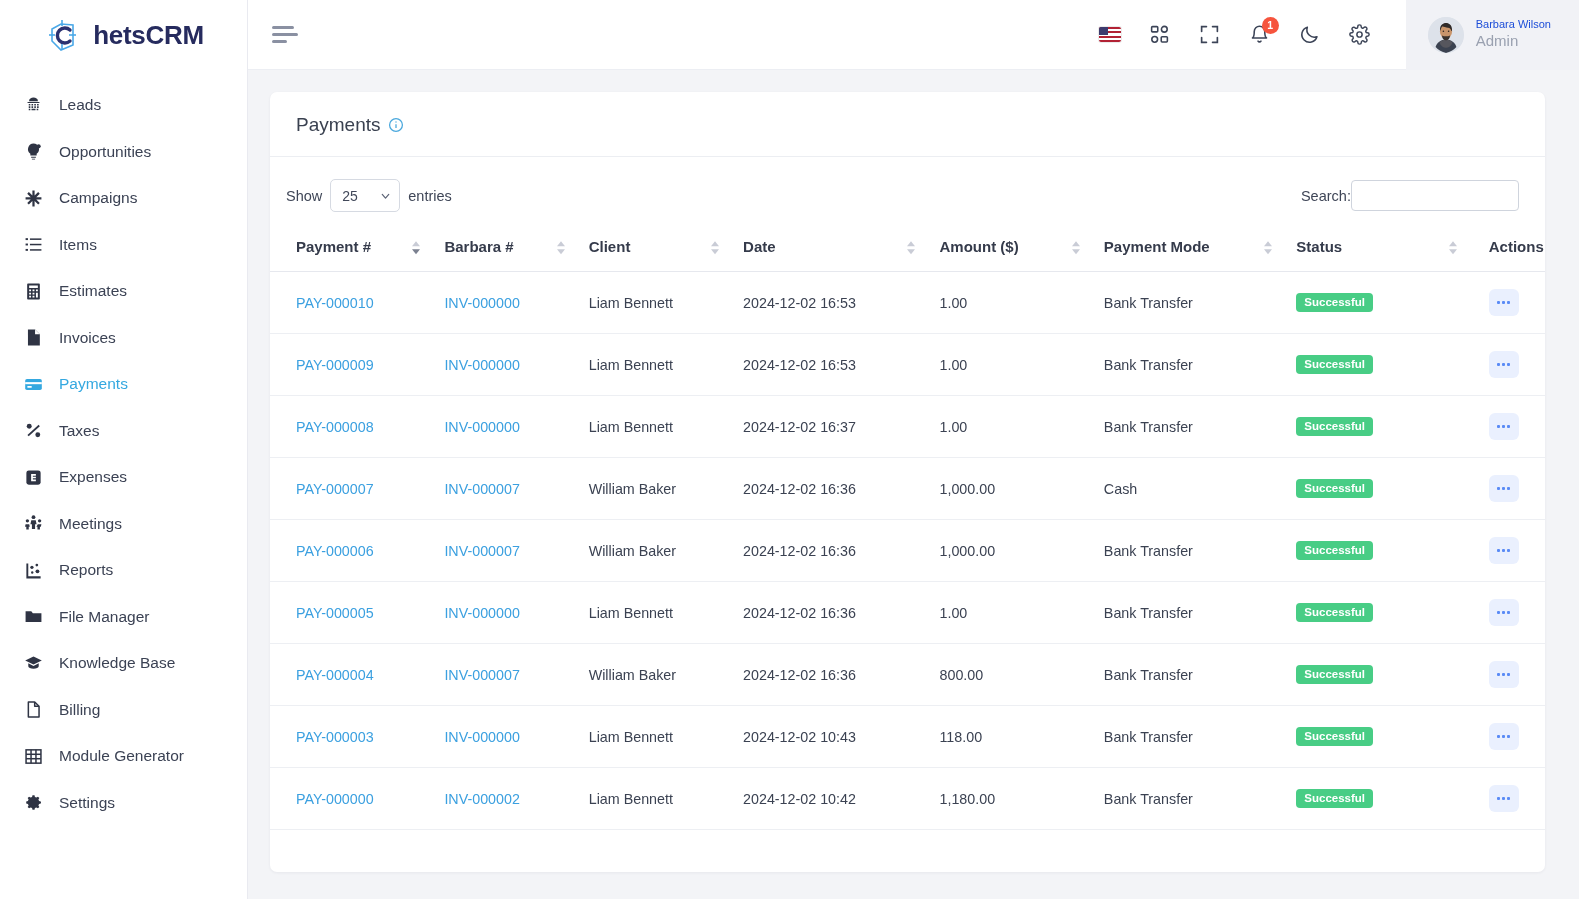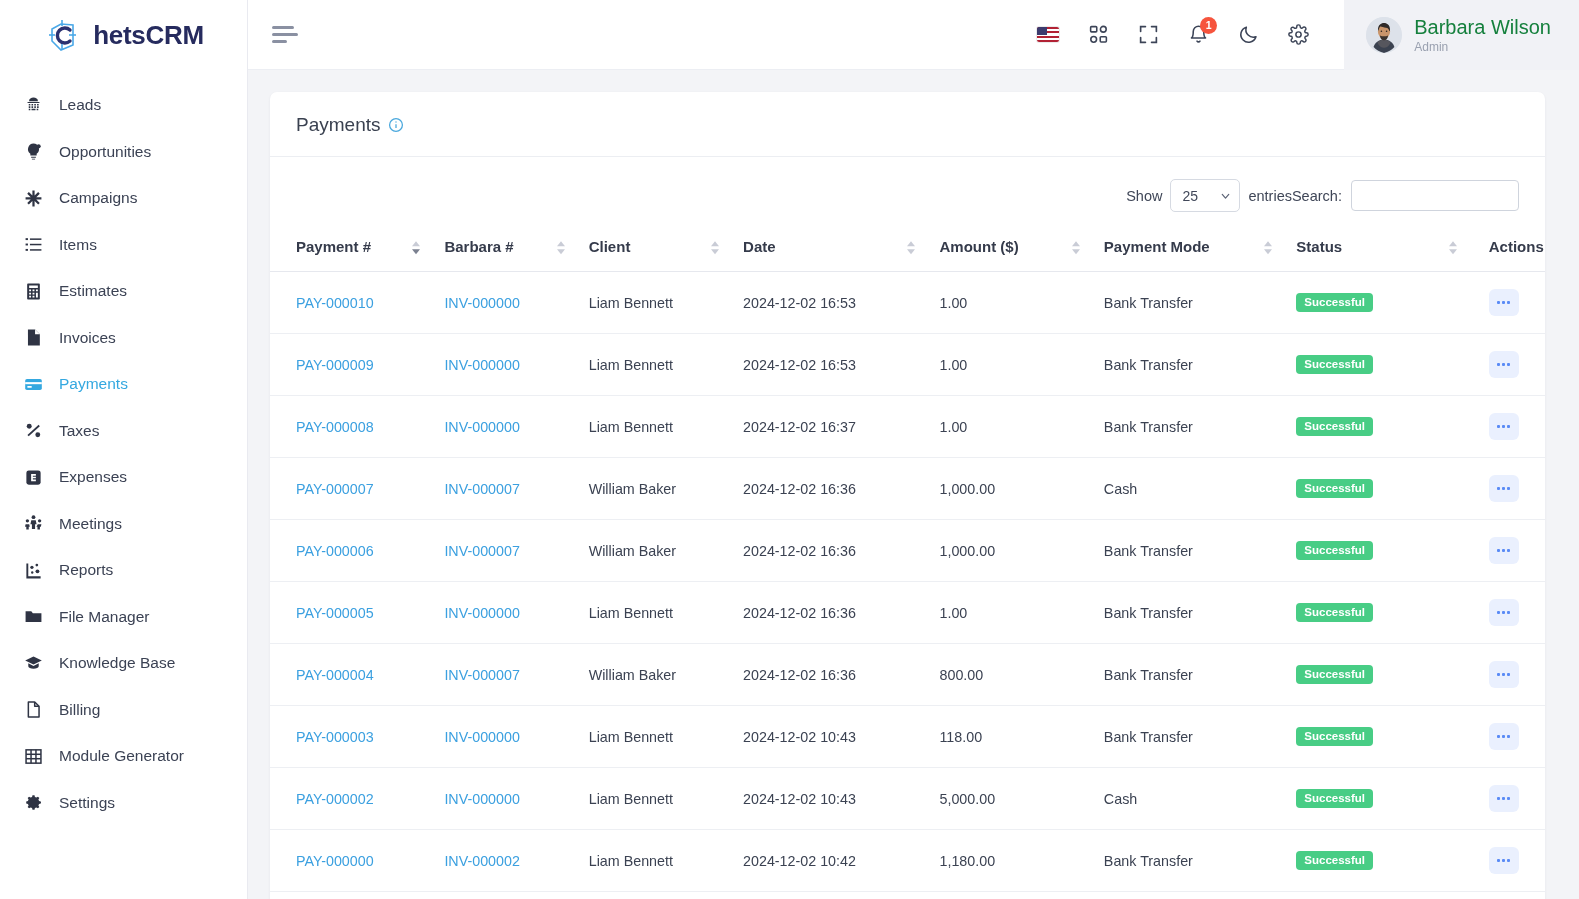--- a/index.html
+++ b/index.html
@@ -99,59 +99,59 @@
     background: #f1f2f6;
     height: 70px; padding: 0 28px 0 22px;
     cursor: pointer;
   }
   .avatar {
     width: 36px; height: 36px; border-radius: 50%;
     background: #dfe3ea; overflow: hidden; position: relative; flex: 0 0 36px;
   }
   .avatar svg { display: block; width: 36px; height: 36px; }
   .user-meta { line-height: 1.25; }
-  .user-name { font-size: 20px; color: #15803d; font-weight: 400; white-space: nowrap; }
-  .user-role { font-size: 12px; color: #9aa1b0; }
+  .user-name { font-size: 11px; color: #1d4ed8; font-weight: 400; white-space: nowrap; }
+  .user-role { font-size: 15px; color: #9aa1b0; }
 
   
   .content { flex: 1 1 auto; padding: 22px 34px 0 22px; overflow: hidden; }
   .card {
     background: #ffffff;
     border-radius: 7px;
     box-shadow: 0 1px 3px rgba(30,40,70,0.06);
     width: 100%;
   }
   .card-head {
     padding: 22px 26px 20px 26px;
     border-bottom: 1px solid #eceef2;
     display: flex; align-items: center; gap: 8px;
   }
   .card-title { font-size: 19px; color: #3a4150; font-weight: 400; }
   .info-icon { color: #4aa8dd; display: flex; align-items: center; }
 
   .table-tools {
-    display: flex; align-items: center; justify-content: flex-end;
+    display: flex; align-items: center; justify-content: space-between;
     padding: 22px 26px 14px 16px;
   }
   .length-box { display: flex; align-items: center; gap: 8px; font-size: 14.5px; color: #3f4657; }
   .sel {
     appearance: none; -webkit-appearance: none;
     border: 1px solid #d6dae2; border-radius: 5px;
     height: 33px; width: 70px;
     padding: 0 26px 0 11px;
     font-size: 14px; color: #414859;
     background: #fff; cursor: pointer;
     font-family: "Liberation Sans", sans-serif;
   }
   .sel-wrap { position: relative; display: inline-flex; }
   .sel-caret {
     position: absolute; right: 8px; top: 50%; transform: translateY(-50%);
     pointer-events: none; color: #5d6476; display: flex;
   }
-  .search-box { display: flex; align-items: center; gap: 9px; font-size: 14.5px; color: #3f4657; }
+  .search-box { display: flex; align-items: center; gap: 0; font-size: 14.5px; color: #3f4657; }
   .search-input {
     border: 1px solid #cfd4dd; border-radius: 4px;
     height: 31px; width: 168px; padding: 0 9px;
     font-size: 14px; color: #333; outline: none;
     font-family: "Liberation Sans", sans-serif;
   }
 
   table.dt { width: 100%; border-collapse: collapse; table-layout: fixed; }
   table.dt thead th {
     font-size: 15px; font-weight: 700; color: #353b4b;
@@ -699,36 +699,20 @@
                 <td><span class="pill">Successful</span></td>
                 <td>
                   <button class="act-btn">
                     <i></i>
                     <i></i>
                     <i></i>
                   </button>
                 </td>
               </tr>
               <tr>
-                <td><a class="lnk">PAY-000002</a></td>
-                <td><a class="lnk">INV-000000</a></td>
-                <td>Liam Bennett</td>
-                <td>2024-12-02 10:43</td>
-                <td>5,000.00</td>
-                <td>Cash</td>
-                <td><span class="pill">Successful</span></td>
-                <td>
-                  <button class="act-btn">
-                    <i></i>
-                    <i></i>
-                    <i></i>
-                  </button>
-                </td>
-              </tr>
-              <tr>
                 <td><a class="lnk">PAY-000000</a></td>
                 <td><a class="lnk">INV-000002</a></td>
                 <td>Liam Bennett</td>
                 <td>2024-12-02 10:42</td>
                 <td>1,180.00</td>
                 <td>Bank Transfer</td>
                 <td><span class="pill">Successful</span></td>
                 <td>
                   <button class="act-btn">
                     <i></i>

